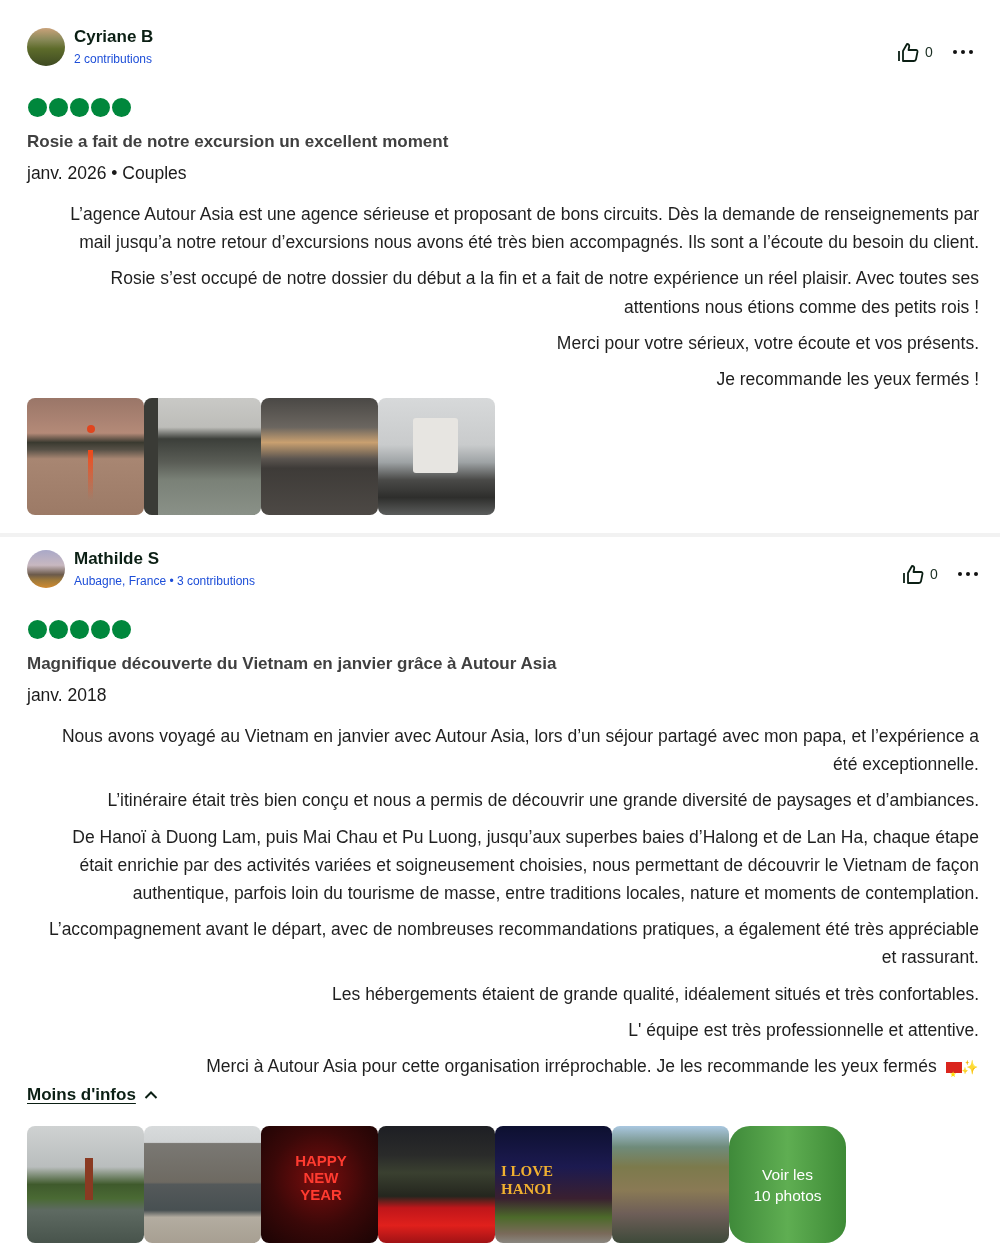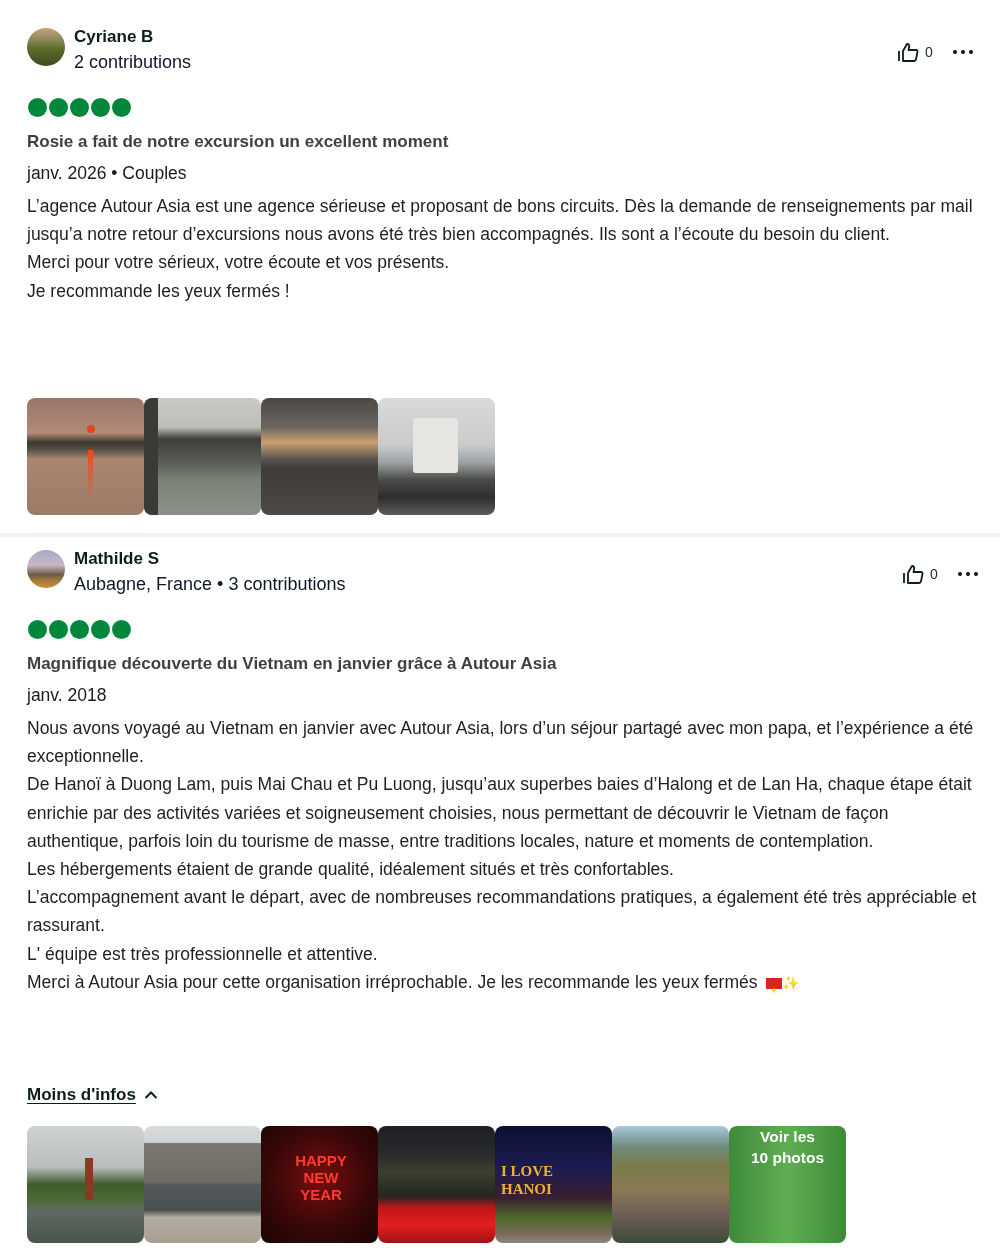--- a/index.html
+++ b/index.html
@@ -1,34 +1,34 @@
 <!DOCTYPE html>
 <html><head>
 <meta charset="utf-8">
 <style>
   html, body { margin:0; padding:0; background:#ffffff; }
   body { width:1000px; height:1250px; overflow:hidden; font-family:"Liberation Sans", sans-serif; color:#1a1a1a; position:relative; }
   .review { position:absolute; left:0; width:816px; }
   .avatar { position:absolute; width:38px; height:38px; border-radius:50%; overflow:hidden; }
   .user-name { position:absolute; font-size:17px; font-weight:700; color:#0b1f14; letter-spacing:0; }
-  .user-meta { position:absolute; font-size:18px; color:#0f172a; }
+  .user-meta { position:absolute; font-size:12px; color:#1d4ed8; }
   .actions { position:absolute; display:flex; align-items:center; }
   .thumb-btn { display:flex; align-items:center; gap:6px; cursor:pointer; }
   .thumb-count { font-size:14px; color:#1a2e22; }
   .more-btn { margin-left:20px; width:20px; height:10px; display:flex; align-items:center; justify-content:space-between; cursor:pointer; }
   .more-btn span { width:4px; height:4px; border-radius:50%; background:#111; display:block; }
   .rating { position:absolute; display:flex; gap:2px; }
   .bubble { width:19px; height:19px; border-radius:50%; background:#00873c; }
   .title { position:absolute; font-size:17px; font-weight:700; color:#404040; }
   .date { position:absolute; font-size:17.5px; color:#1a1a1a; }
   .body { position:absolute; left:27px; width:960px; font-size:17.5px; line-height:28.2px; color:#1f1f1f; }
-  .body p { margin:0; }
+  .body p { margin:8px;text-align:right; }
   .photos { position:absolute; display:flex; }
   .photo { width:117px; height:117px; border-radius:8px; overflow:hidden; position:relative; cursor:pointer; }
-  .more-photos { display:flex; justify-content:center; text-align:center; color:#fff; font-size:15.5px; line-height:21px; font-weight:700; }
+  .more-photos { display:flex; align-items:center; justify-content:center; text-align:center; color:#fff; font-size:15.5px; line-height:21px; font-weight:400;border-radius:21px; }
   .divider { position:absolute; left:0; width:1000px; height:4px; background:#f2f2f2; }
   .less-info { position:absolute; left:27px; font-size:17px; font-weight:700; color:#0b1f14; display:flex; align-items:center; gap:8px; cursor:pointer; }
   .less-info .lbl { text-decoration:underline; text-underline-offset:3px; }
   .flag { display:inline-block; width:16px; height:11px; background:#da251d; vertical-align:middle; position:relative; margin-left:4px; }
   .flag::after { content:"★"; color:#ffdd00; font-size:8px; position:absolute; left:4px; top:-1px; }
 </style>
 </head>
 <body>
 
 <div class="review" style="top:0;height:530px;">
@@ -56,20 +56,21 @@
     <div class="bubble"></div>
     <div class="bubble"></div>
     <div class="bubble"></div>
   </div>
 
   <div class="title" style="left:27px;top:132px;">Rosie a fait de notre excursion un excellent moment</div>
   <div class="date" style="left:27px;top:163px;">janv. 2026 • Couples</div>
 
   <div class="body" style="top:192px;">
     <p>L’agence Autour Asia est une agence sérieuse et proposant de bons circuits. Dès la demande de renseignements par mail jusqu’a notre retour d’excursions nous avons été très bien accompagnés. Ils sont a l’écoute du besoin du client.</p>
+    <p>Rosie s’est occupé de notre dossier du début a la fin et a fait de notre expérience un réel plaisir. Avec toutes ses attentions nous étions comme des petits rois !</p>
     <p>Merci pour votre sérieux, votre écoute et vos présents.</p>
     <p>Je recommande les yeux fermés !</p>
   </div>
 
   <div class="photos" style="left:27px;top:398px;">
     <div class="photo" style="background:linear-gradient(180deg,#9a7668 0%,#b48a78 30%,#3a3a30 38%,#565046 44%,#a88672 52%,#9c7a66 100%);" title="Coucher de soleil sur l'eau">
       <div style="position:absolute;left:60px;top:27px;width:8px;height:8px;border-radius:50%;background:#e0451e;"></div>
       <div style="position:absolute;left:61px;top:52px;width:5px;height:50px;background:linear-gradient(180deg,#f24a1a,rgba(242,74,26,0));"></div>
     </div>
     <div class="photo" style="background:linear-gradient(180deg,#c9c9c6 0%,#bdbdb9 25%,#3c3f3a 35%,#5a5d56 55%,#7a8177 70%,#8a9188 100%);" title="Falaises karstiques baie d'Halong">
@@ -109,23 +110,24 @@
     <div class="bubble"></div>
     <div class="bubble"></div>
     <div class="bubble"></div>
   </div>
 
   <div class="title" style="left:27px;top:117px;">Magnifique découverte du Vietnam en janvier grâce à Autour Asia</div>
   <div class="date" style="left:27px;top:148px;">janv. 2018</div>
 
   <div class="body" style="top:177px;">
     <p>Nous avons voyagé au Vietnam en janvier avec Autour Asia, lors d’un séjour partagé avec mon papa, et l’expérience a été exceptionnelle.</p>
+    <p>L’itinéraire était très bien conçu et nous a permis de découvrir une grande diversité de paysages et d’ambiances.</p>
     <p>De Hanoï à Duong Lam, puis Mai Chau et Pu Luong, jusqu’aux superbes baies d’Halong et de Lan Ha, chaque étape était enrichie par des activités variées et soigneusement choisies, nous permettant de découvrir le Vietnam de façon authentique, parfois loin du tourisme de masse, entre traditions locales, nature et moments de contemplation.</p>
+    <p>L’accompagnement avant le départ, avec de nombreuses recommandations pratiques, a également été très appréciable et rassurant.</p>
     <p>Les hébergements étaient de grande qualité, idéalement situés et très confortables.</p>
-    <p>L’accompagnement avant le départ, avec de nombreuses recommandations pratiques, a également été très appréciable et rassurant.</p>
     <p>L' équipe est très professionnelle et attentive.</p>
     <p><span>Merci à Autour Asia pour cette organisation irréprochable. Je les recommande les yeux fermés</span> <span class="flag"></span><span style="color:#f5c518;font-size:14px;">✨</span></p>
   </div>
 
   <div class="less-info" style="top:548px;">
     <span class="lbl">Moins d'infos</span>
     <svg width="14" height="10" viewBox="0 0 14 10">
         <path d="M1.5 8L7 2.5 12.5 8" fill="none" stroke="#0b1f14" stroke-width="2"></path>
       </svg>
   </div>

